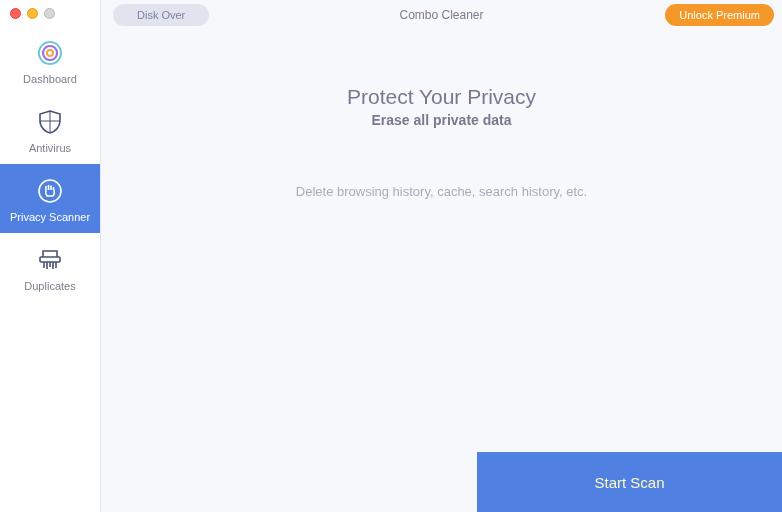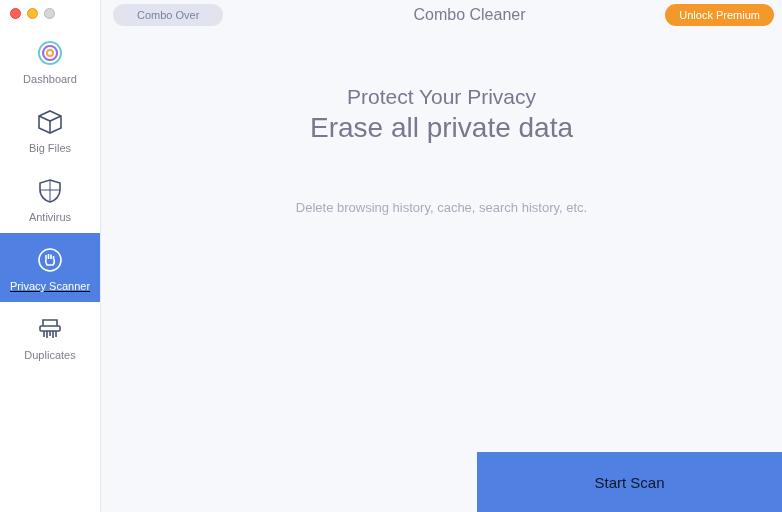--- a/index.html
+++ b/index.html
@@ -7,40 +7,40 @@
     
     .sidebar { width: 100px; height: 100%; background: #fff; display: flex; flex-direction: column; }
     .window-controls { display: flex; gap: 6px; padding: 8px 10px; height: 26px; align-items: center; }
     .wc-dot { width: 11px; height: 11px; border-radius: 50%; }
     .wc-red { background: #fe5f57; border: 0.5px solid #e1473f; }
     .wc-yellow { background: #febc2e; border: 0.5px solid #e09e1a; }
     .wc-grey { background: #d7d6d7; border: 0.5px solid #b9b9b9; }
     
     .nav { display: flex; flex-direction: column; flex: 1; }
     .nav-item { display: flex; flex-direction: column; align-items: center; justify-content: center; padding: 10px 2px 10px 2px; cursor: pointer; }
-    .nav-item.active { background: #4f80e2; text-decoration: underline; }
+    .nav-item.active { background: #4f80e2; }
     .nav-item .icon-wrap { height: 34px; display: flex; align-items: center; justify-content: center; }
     .nav-item .label { font-size: 11px; color: #7b7e8c; margin-top: 3px; text-align: center; }
     .nav-item.active .label { color: #fff; }
     .nav-item svg { stroke: #475272; }
     .nav-item.active svg { stroke: #fff; }
     
     .main { flex: 1; height: 100%; background: #f7f8fc; display: flex; flex-direction: column; border-left: 1px solid #e6e7ee; }
     .topbar { height: 30px; display: flex; align-items: center; padding: 0 12px; position: relative; }
     .start-over { background: #e1e4ee; color: #7d80a2; border: none; border-radius: 12px; font-size: 11px; padding: 5px 24px; cursor: pointer; }
-    .app-title { position: absolute; left: 50%; transform: translateX(-50%); font-size: 16px; color: #7a7c90; margin-left: 28px; }
+    .app-title { position: absolute; left: 50%; transform: translateX(-50%); font-size: 12px; color: #7a7c90; }
     .unlock { position: absolute; right: 8px; background: #f39829; color: #fff; border: none; border-radius: 11px; font-size: 11px; padding: 5px 14px; cursor: pointer; }
     
     .content { flex: 1; display: flex; flex-direction: column; align-items: center; padding-top: 55px; text-align: center; }
     .headline1 { font-size: 21px; color: #777a8f; font-weight: 400; }
-    .headline2 { font-size: 28px; color: #777a8f; font-weight: 400; margin-top: 3px; }
+    .headline2 { font-size: 14px; color: #777a8f; font-weight: 700; margin-top: 3px; }
     .sub { font-size: 13px; color: #a9abbb; margin-top: 56px; }
     
     .footer { height: 60px; display: flex; justify-content: flex-end; }
-    .start-scan { background: #4f80e2; color: #0f172a; border: none; width: 305px; font-size: 15px; cursor: pointer; }
+    .start-scan { background: #4f80e2; color: #fef9c3; border: none; width: 305px; font-size: 15px; cursor: pointer; }
   </style>
 </head>
 <body>
 
 <div class="sidebar">
   <div class="window-controls">
     <div class="wc-dot wc-red"></div>
     <div class="wc-dot wc-yellow"></div>
     <div class="wc-dot wc-grey"></div>
   </div>
@@ -51,30 +51,20 @@
         <svg width="30" height="30" viewBox="0 0 30 30" fill="none" stroke-width="2">
           <path d="M15 4 A11 11 0 1 1 14.9 4" stroke="#6bc7d8"></path>
           <path d="M15 8 A7 7 0 1 0 15.1 8" stroke="#9c6de0"></path>
           <circle cx="15" cy="15" r="3" stroke="#f5a34a"></circle>
         </svg>
       </div>
       <div class="label">Dashboard</div>
     </div>
 
 
-    <div class="nav-item">
-      <div class="icon-wrap">
-        <svg width="26" height="26" viewBox="0 0 26 26" fill="none" stroke-width="1.6">
-          <path d="M13 2 L24 7 L24 19 L13 24 L2 19 L2 7 Z"></path>
-          <path d="M2 7 L13 12 L24 7"></path>
-          <path d="M13 12 L13 24"></path>
-        </svg>
-      </div>
-      <div class="label">Big Files</div>
-    </div>
 
 
     <div class="nav-item">
       <div class="icon-wrap">
         <svg width="24" height="26" viewBox="0 0 24 26" fill="none" stroke-width="1.6">
           <path d="M12 2 L22 5 L22 12 C22 18 17 23 12 24 C7 23 2 18 2 12 L2 5 Z"></path>
           <path d="M12 2 L12 24" stroke-width="1"></path>
           <path d="M2 12 L22 12" stroke-width="1"></path>
         </svg>
       </div>
@@ -104,21 +94,21 @@
         </svg>
       </div>
       <div class="label">Duplicates</div>
     </div>
 
   </div>
 </div>
 
 <div class="main">
   <div class="topbar">
-    <button class="start-over">Combo Over</button>
+    <button class="start-over">Disk Over</button>
     <div class="app-title">Combo Cleaner</div>
     <button class="unlock">Unlock Premium</button>
   </div>
   <div class="content">
     <div class="headline1">Protect Your Privacy</div>
     <div class="headline2">Erase all private data</div>
     <div class="sub">Delete browsing history, cache, search history, etc.</div>
   </div>
   <div class="footer">
     <button class="start-scan">Start Scan</button>

